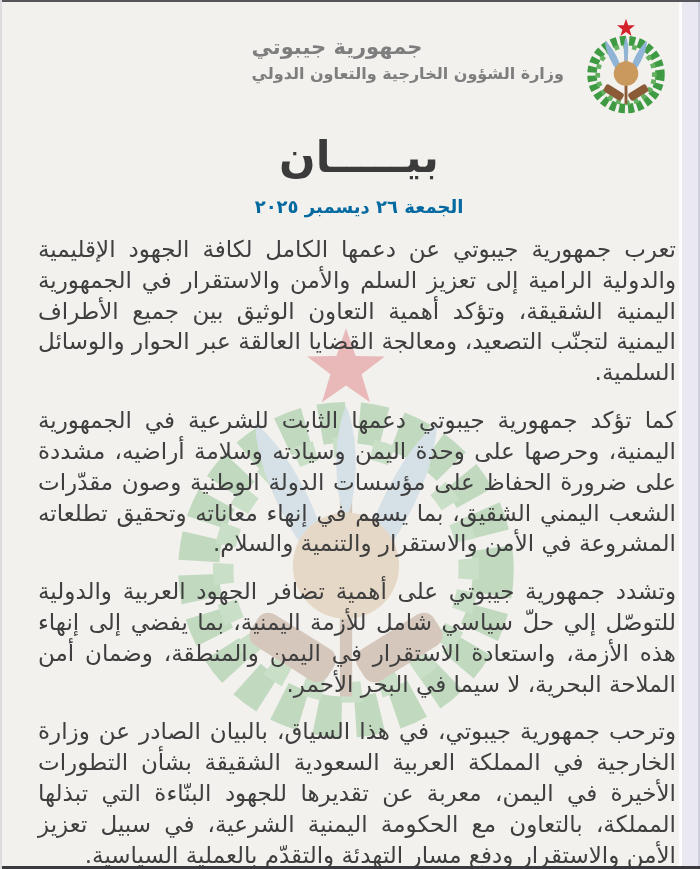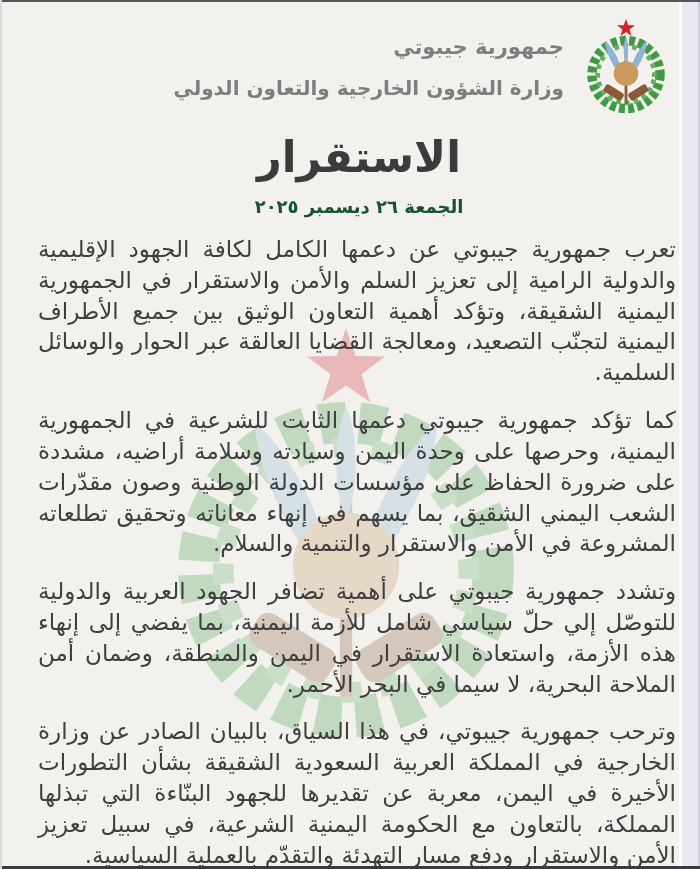--- a/index.html
+++ b/index.html
@@ -13,26 +13,26 @@
   .edge-bottom{position:absolute;bottom:0;left:0;right:0;height:3px;background:#3a3a3e;z-index:5;}
   .edge-left{position:absolute;top:0;bottom:0;left:0;width:2px;background:#dcdbdd;z-index:5;}
   .edge-strip{
     position:absolute;top:0;bottom:0;right:0;width:16px;z-index:4;
     background:#eae9f2;border-left:3px solid #fcfcfe;border-right:2px solid #cfcedd;
   }
   .page{position:relative;width:680px;height:100%;padding:0 20px 0 18px;box-sizing:border-box;z-index:1;}
   
   .header{display:flex;flex-direction:row;align-items:flex-start;gap:14px;padding-top:16px;padding-right:6px;}
   .emblem-box{flex:0 0 auto;width:96px;height:102px;}
-  .header-text{margin-top:16px;text-align:right;color:#7e7e7e;font-weight:700;}
+  .header-text{margin-top:16px;text-align:left;color:#7e7e7e;font-weight:700;}
   .country{font-size:21px;line-height:1.45;}
-  .ministry{font-size:20px;line-height:1.45;margin-top:12px;}
+  .ministry{font-size:16px;line-height:1.45;}
   
   .title{margin-top:14px;text-align:center;font-size:43px;font-weight:700;color:#3b3b3b;letter-spacing:1px;}
-  .date{margin-top:14px;text-align:center;font-size:18px;font-weight:700;color:#14532d;}
+  .date{margin-top:14px;text-align:center;font-size:18px;font-weight:700;color:#0369a1;}
   
   .statement{position:relative;margin-top:17px;z-index:2;}
   .statement p{
     margin:0 4px 17px 0;font-size:23px;line-height:1.34;color:#3f3f3f;
     text-align:justify;text-justify:inter-word;
   }
   
   .watermark{position:absolute;left:118px;top:316px;width:456px;height:442px;opacity:.27;z-index:0;pointer-events:none;}
   .watermark svg{width:100%;height:100%;}
   .emblem-box svg{width:100%;height:100%;}
@@ -76,21 +76,21 @@
         <rect x="-11" y="-4.5" width="22" height="9" rx="3" transform="translate(37,81) rotate(32)" fill="#8b5a36"></rect>
         <rect x="-11" y="-4.5" width="22" height="9" rx="3" transform="translate(63,81) rotate(-32)" fill="#8b5a36"></rect>
       </svg>
     </div>
     <div class="header-text">
       <div class="country">جمهورية جيبوتي</div>
       <div class="ministry">وزارة الشؤون الخارجية والتعاون الدولي</div>
     </div>
   </div>
 
-  <div class="title">الاستقرار</div>
+  <div class="title">بيـــــان</div>
   <div class="date">الجمعة ٢٦ ديسمبر ٢٠٢٥</div>
 
   <div class="statement">
     <p>تعرب جمهورية جيبوتي عن دعمها الكامل لكافة الجهود الإقليمية والدولية الرامية إلى تعزيز السلم والأمن والاستقرار في الجمهورية اليمنية الشقيقة، وتؤكد أهمية التعاون الوثيق بين جميع الأطراف اليمنية لتجنّب التصعيد، ومعالجة القضايا العالقة عبر الحوار والوسائل السلمية.</p>
     <p>كما تؤكد جمهورية جيبوتي دعمها الثابت للشرعية في الجمهورية اليمنية، وحرصها على وحدة اليمن وسيادته وسلامة أراضيه، مشددة على ضرورة الحفاظ على مؤسسات الدولة الوطنية وصون مقدّرات الشعب اليمني الشقيق، بما يسهم في إنهاء معاناته وتحقيق تطلعاته المشروعة في الأمن والاستقرار والتنمية والسلام.</p>
     <p>وتشدد جمهورية جيبوتي على أهمية تضافر الجهود العربية والدولية للتوصّل إلي حلّ سياسي شامل للأزمة اليمنية، بما يفضي إلى إنهاء هذه الأزمة، واستعادة الاستقرار في اليمن والمنطقة، وضمان أمن الملاحة البحرية، لا سيما في البحر الأحمر.</p>
     <p>وترحب جمهورية جيبوتي، في هذا السياق، بالبيان الصادر عن وزارة الخارجية في المملكة العربية السعودية الشقيقة بشأن التطورات الأخيرة في اليمن، معربة عن تقديرها للجهود البنّاءة التي تبذلها المملكة، بالتعاون مع الحكومة اليمنية الشرعية، في سبيل تعزيز الأمن والاستقرار ودفع مسار التهدئة والتقدّم بالعملية السياسية.</p>
   </div>
 
 </div>

